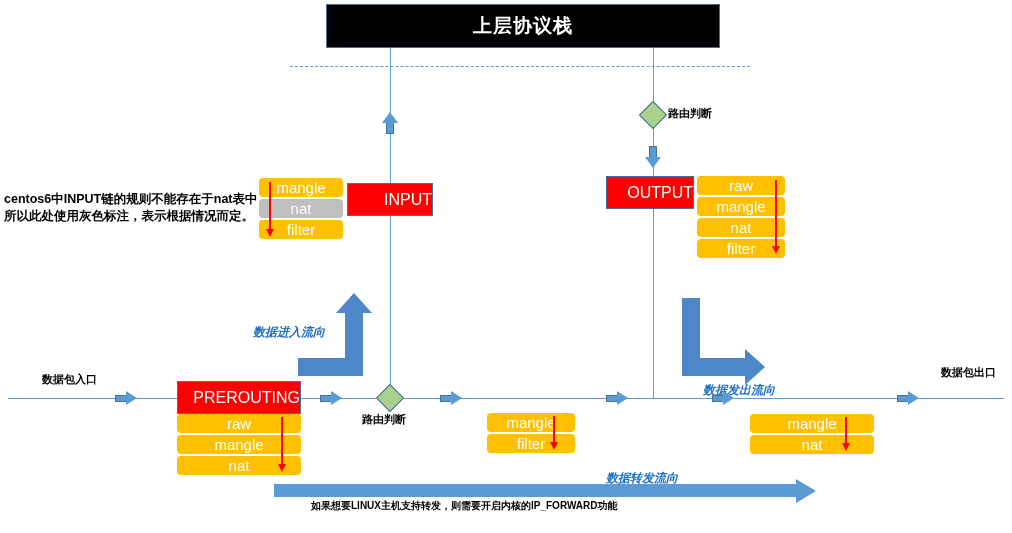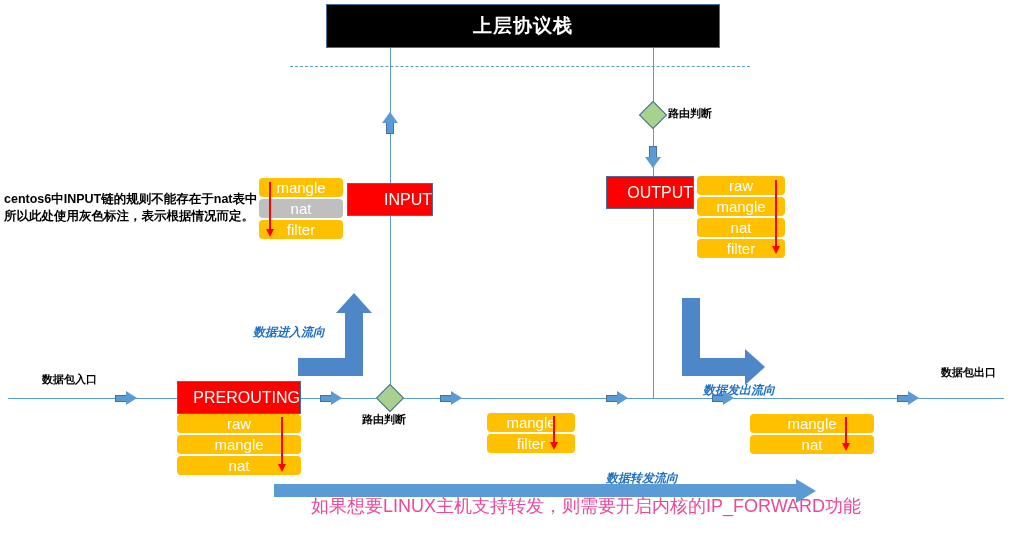--- a/index.html
+++ b/index.html
@@ -72,21 +72,21 @@
   
   .diamond{
     width:20px;height:20px;background:#A9D18E;border:1px solid #41719C;
     transform:rotate(45deg);
   }
 
   
   .lbl{font-size:11px;color:#000000;font-weight:bold;white-space:nowrap;}
   .lbl-blue{font-size:12px;color:#1F6FC4;font-weight:bold;white-space:nowrap;font-style:italic;}
   .note{font-size:12.5px;color:#000000;font-weight:bold;line-height:17px;white-space:nowrap;}
-  .note-b{font-size:18px;color:#ec4899;font-weight:normal;line-height:16px;white-space:nowrap;}
+  .note-b{font-size:10px;color:#000000;font-weight:bold;line-height:16px;white-space:nowrap;}
 
   
   .lflow{position:absolute;}
   .lflow .bar{position:absolute;background:#4E87C7;}
   .lflow .tip{position:absolute;width:0;height:0;}
 
   
   .fwdbar{position:absolute;height:13px;background:#5B9BD5;}
   .fwdtip{position:absolute;width:0;height:0;
     border-top:12px solid transparent;border-bottom:12px solid transparent;

